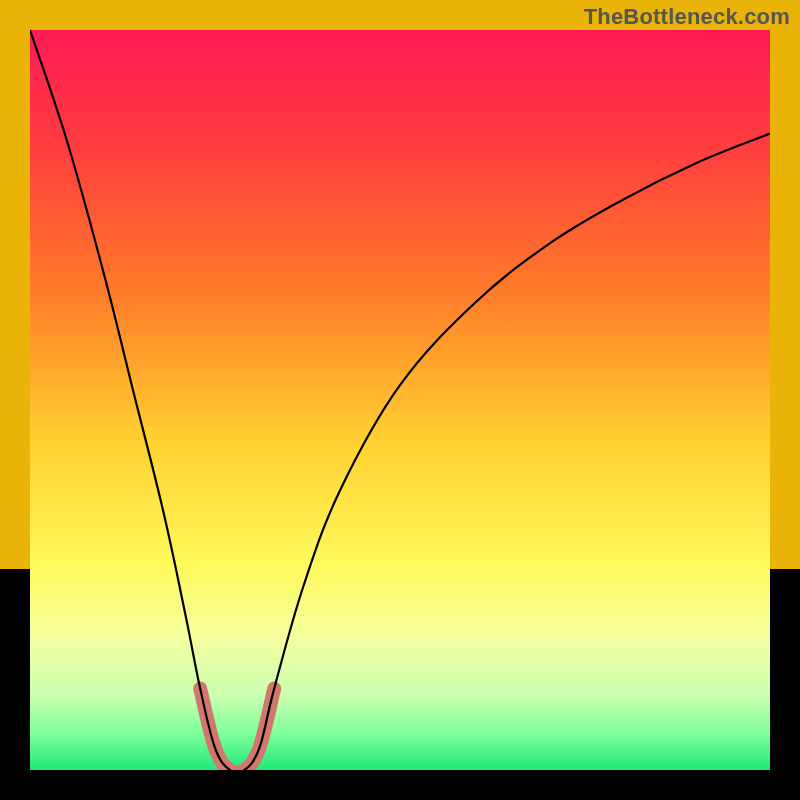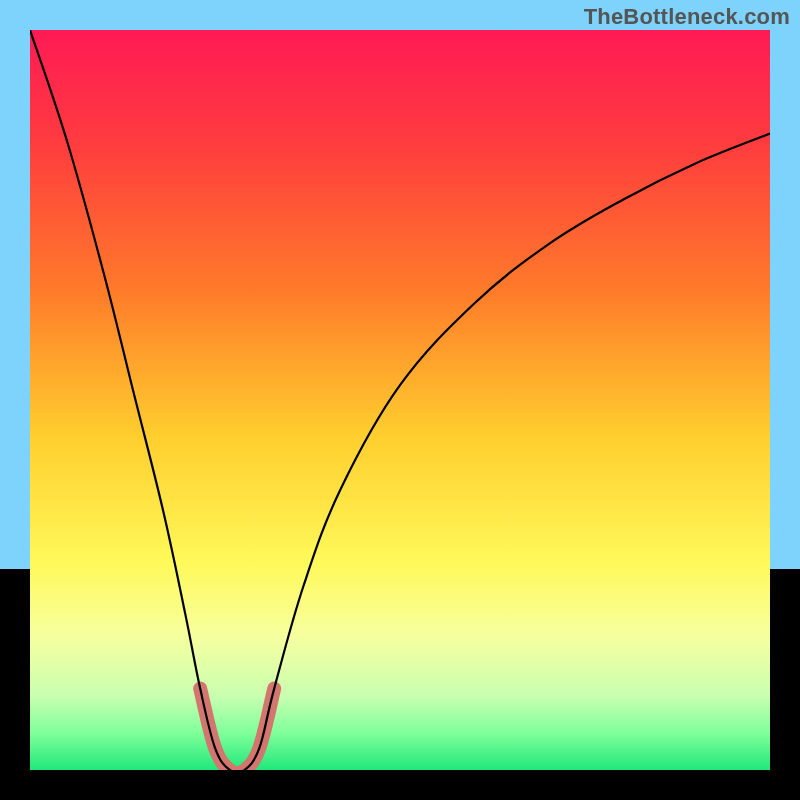--- a/index.html
+++ b/index.html
@@ -8,21 +8,21 @@
     width: 800px;
     height: 800px;
     background: #000;
     font-family: Arial, Helvetica, sans-serif;
     overflow: hidden;
   }
   .stage {
     position: relative;
     width: 800px;
     height: 569px;
-    background: #7dd3fc;
+    background: #eab308;
   }
   .attribution {
     position: absolute;
     top: 4px;
     right: 10px;
     color: #555;
     font-size: 22px;
     font-weight: 600;
     letter-spacing: 0.2px;
     z-index: 5;

